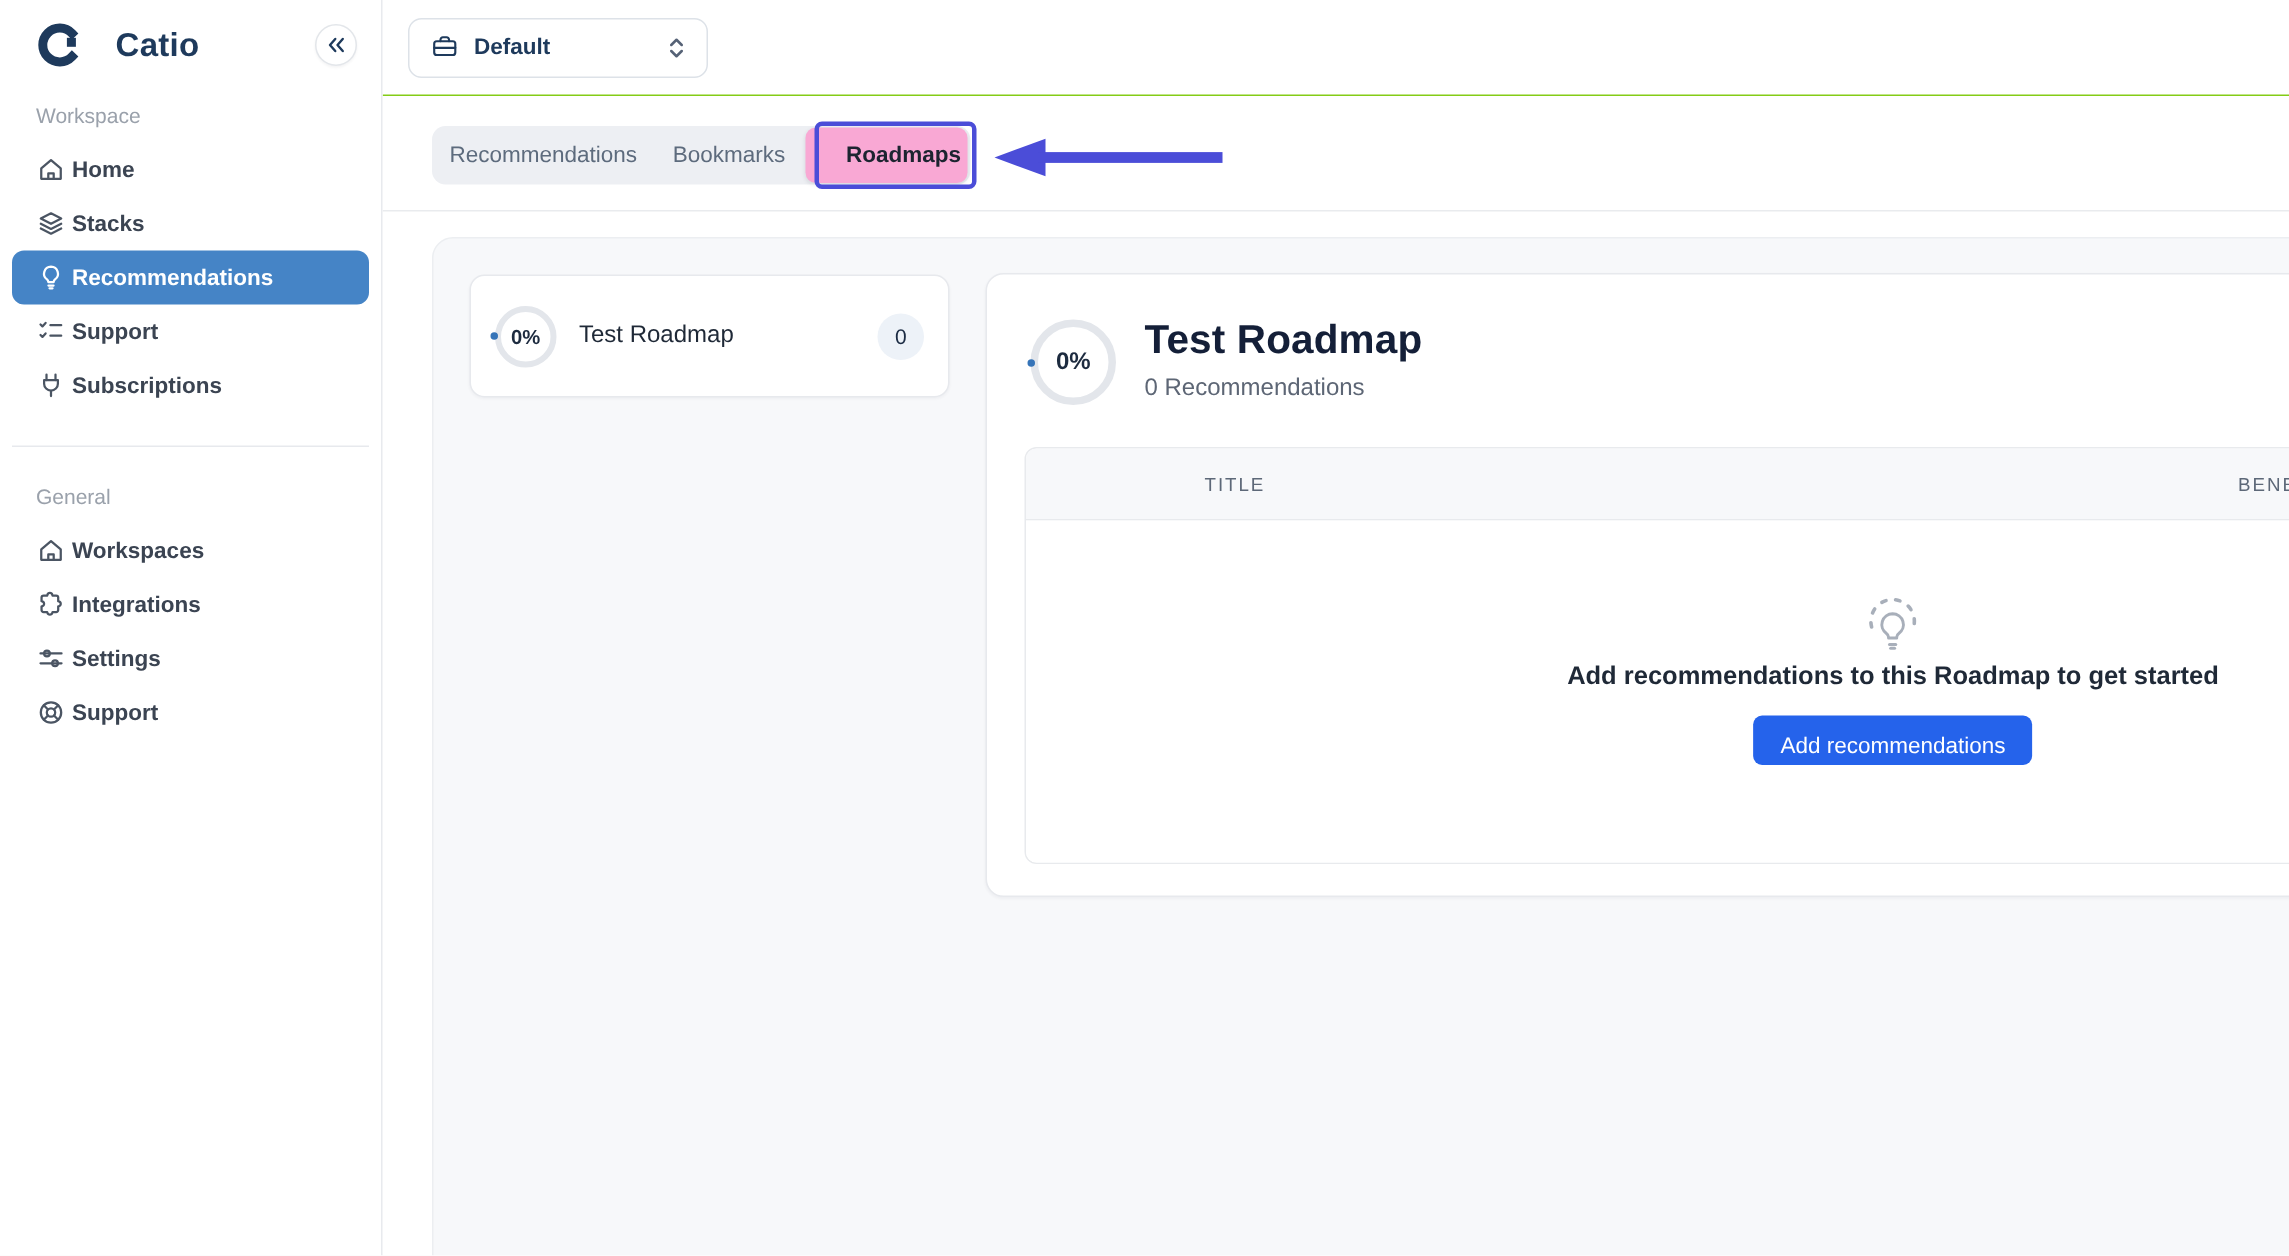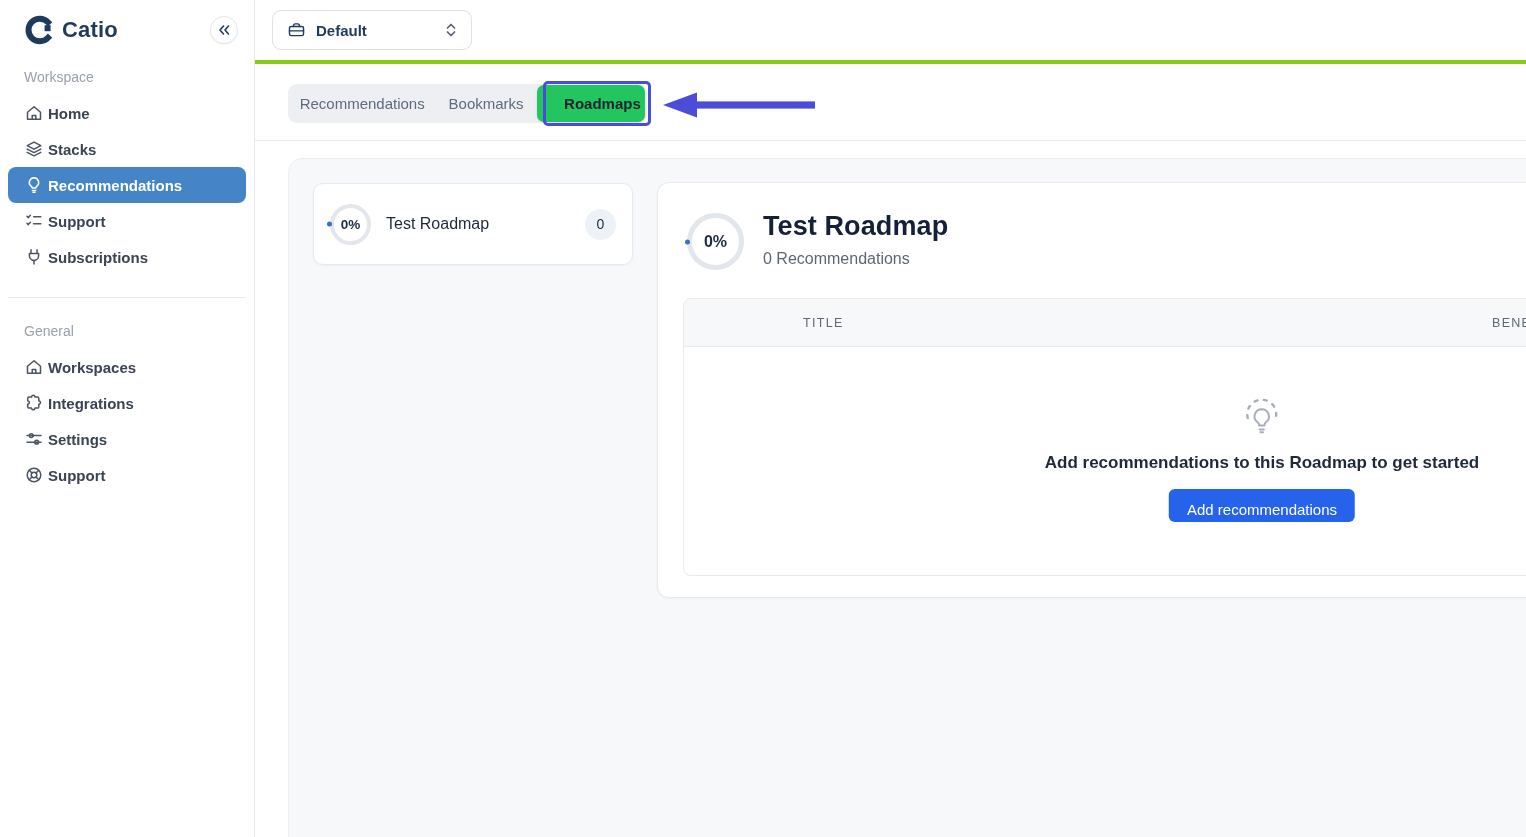--- a/index.html
+++ b/index.html
@@ -9,55 +9,55 @@
     background:#ffffff; color:#1f2937; position:relative;
     -webkit-font-smoothing: antialiased;
   }
   svg { display:block; }
 
   
   .sidebar { position:absolute; left:0; top:0; width:255px; height:837px;
     background:#ffffff; border-right:1px solid #e8eaee; z-index:10; }
   .logo-row { display:flex; align-items:center; justify-content:space-between;
     padding:15px 16px 0 24px; }
-  .logo { display:flex; align-items:center; gap:8px; }
+  .logo { display:flex; align-items:center; gap:23px; }
   .logo-text { font-size:22px; font-weight:800; color:#1e3a5c; letter-spacing:.2px; }
   .collapse-btn { width:28px; height:28px; border-radius:50%; background:#fff;
     border:1px solid #e3e6ea; display:flex; align-items:center; justify-content:center;
     cursor:pointer; box-shadow:0 1px 2px rgba(16,24,40,.05); }
   .section-label { color:#9aa1ab; font-size:14px; padding:0 24px; }
   .lbl-workspace { margin:24px 0 10px; }
   .lbl-general { margin:25px 0 10px; }
   .nav-item { display:flex; align-items:center; gap:4px; height:36px;
     margin:0 8px; padding:0 16px; border-radius:8px; color:#3b4452;
     font-size:15px; font-weight:600; cursor:pointer; }
   .nav-item .nicon { color:#4b5563; display:flex; }
   .nav-item.active { background:#4584c6; color:#ffffff; }
   .nav-item.active .nicon { color:#ffffff; }
   .side-divider { border:none; border-top:1px solid #e7e9ed; margin:22px 8px 0; }
 
   
   .topbar { position:absolute; left:255px; top:0; width:1271px; height:64px;
-    background:#fff; border-bottom:4px solid #84cc16; display:flex; align-items:center;
+    background:#fff; border-bottom:1px solid #84cc16; display:flex; align-items:center;
     padding-left:17px; z-index:5; }
   .ws-select { width:200px; height:40px; border:1px solid #dde2e8; border-radius:9px;
     background:#fff; display:flex; align-items:center; gap:10px; padding:0 14px;
     color:#1e3a5c; font-size:15px; font-weight:600; cursor:pointer; }
   .ws-select .chev { margin-left:auto; }
 
   
   .tabrow { position:absolute; left:255px; top:64px; width:1271px; height:77px;
     background:#fff; border-bottom:1px solid #e9ebee; z-index:4; }
   .tabs { position:absolute; left:33px; top:20px; width:359px; height:39px;
     background:#edeff3; border-radius:9px; display:flex; align-items:center; }
   .tab { text-align:center; font-size:15px; color:#5d6b7d; cursor:pointer; }
   .tab-1 { width:155px; }
   .tab-2 { width:104px; }
   .tab-active { width:112px; height:37px; line-height:37px; margin:1px 2px 1px 1px;
-    background:#22c55e; border-radius:7px; color:#1c2430; font-weight:700;
+    background:#f9a8d4; border-radius:7px; color:#1c2430; font-weight:700;
     box-shadow:0 1px 3px rgba(16,24,40,.10);padding-left:23px; }
   .anno-box { position:absolute; left:288px; top:17px; width:108px; height:45px;
     border:3px solid #4b4dd8; border-radius:5px; z-index:6; pointer-events:none; }
   .anno-arrow { position:absolute; left:405px; top:24px; z-index:6; }
 
   
   .content { position:absolute; left:255px; top:141px; width:1271px; height:696px;
     background:#fff; overflow:hidden; }
   .gray-container { position:absolute; left:33px; top:17px; right:-24px; bottom:-24px;
     background:#f7f8fa; border:1px solid #eceef1; border-radius:14px; }
@@ -91,21 +91,21 @@
     border:1px solid #e8eaed; border-radius:8px; background:#fff; overflow:hidden; }
   .rec-thead { position:relative; height:48px; background:#f7f8fa;
     border-bottom:1px solid #e8eaed; }
   .th { position:absolute; top:50%; transform:translateY(-50%); font-size:12.5px;
     color:#5d6878; letter-spacing:1.3px; font-weight:500; }
   .th-title { left:119px; }
   .th-benefit { left:808px; }
   .rec-tbody { position:relative; height:229px; background:#fff; }
   .empty-state { position:absolute; left:578px; top:50px; transform:translateX(-50%);
     display:flex; flex-direction:column; align-items:center; white-space:nowrap; }
-  .empty-msg { margin-top:12px; font-size:17px; font-weight:700; color:#1f2937; }
+  .empty-msg { font-size:17px; font-weight:700; color:#1f2937; }
   .empty-btn { margin-top:16px; height:33px; padding:12px 18px; background:#2563eb;
     color:#fff; border:none; border-radius:6px; font-size:15px; cursor:pointer;
     font-family:"Liberation Sans", sans-serif; }
 </style>
 </head>
 <body>
 
 <div class="sidebar">
   <div class="logo-row">
     <div class="logo">

